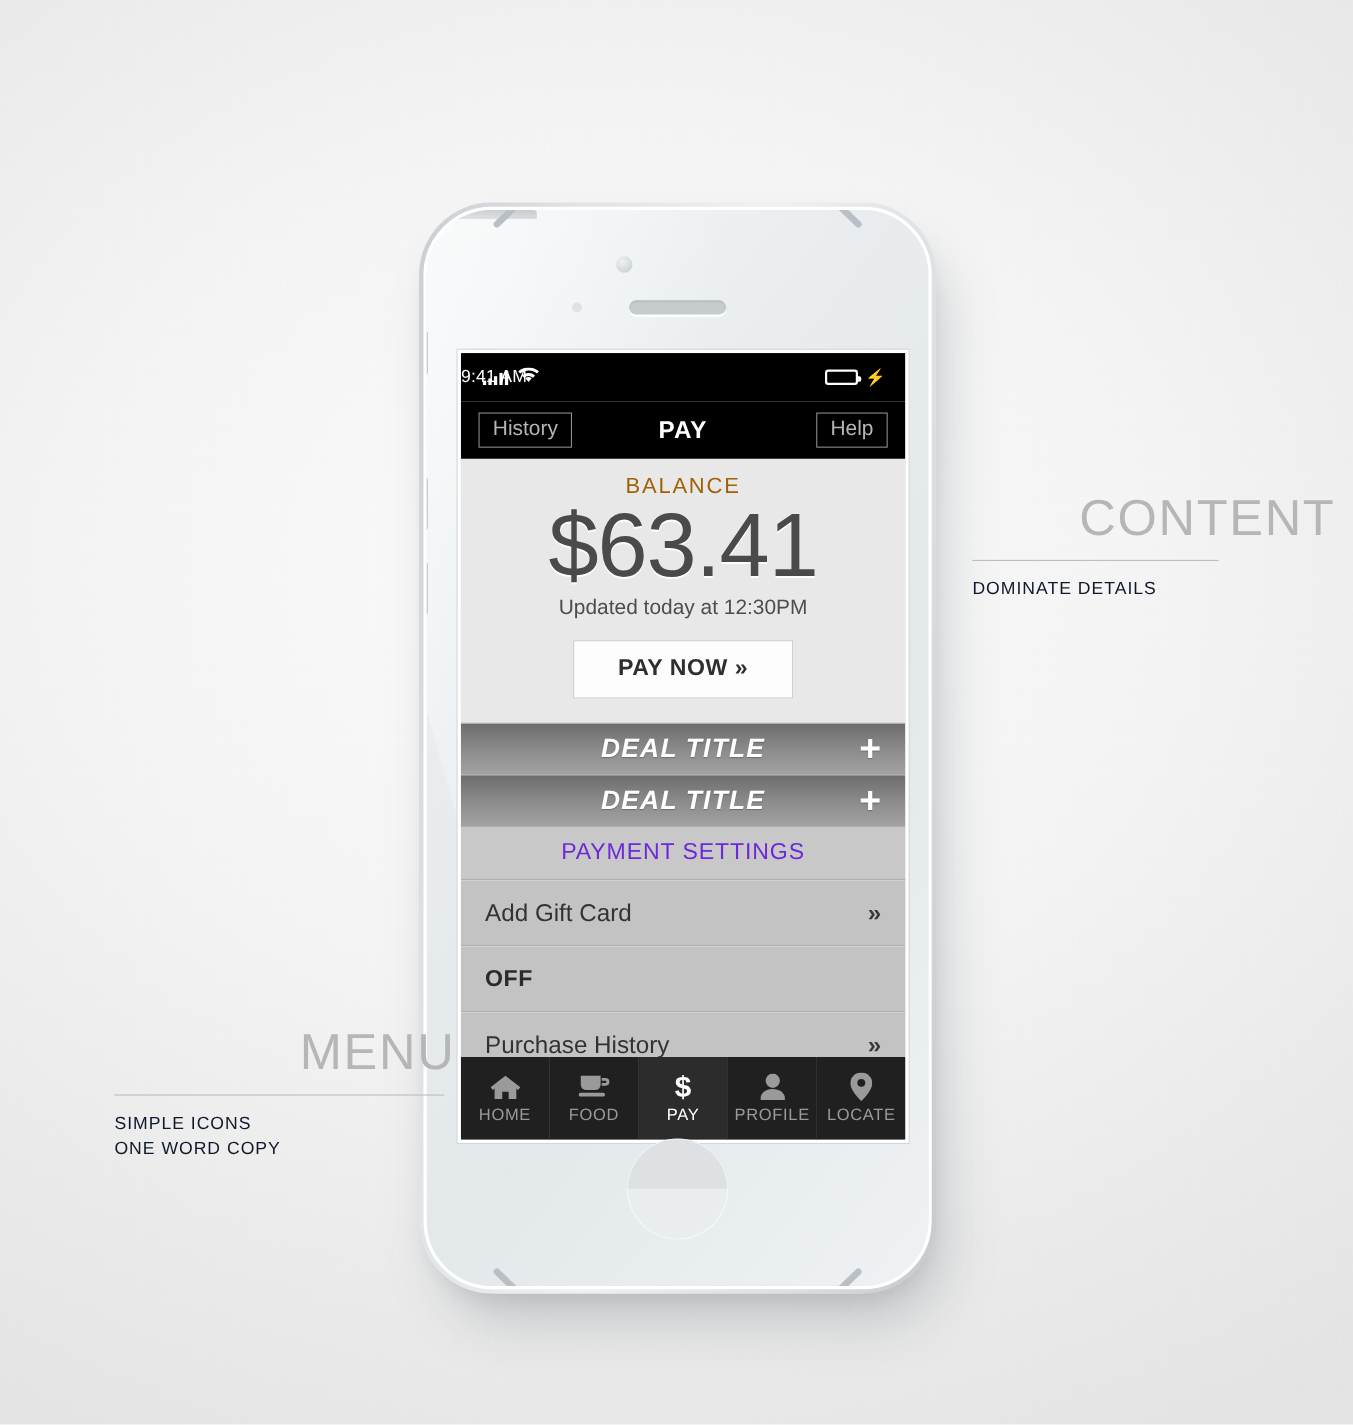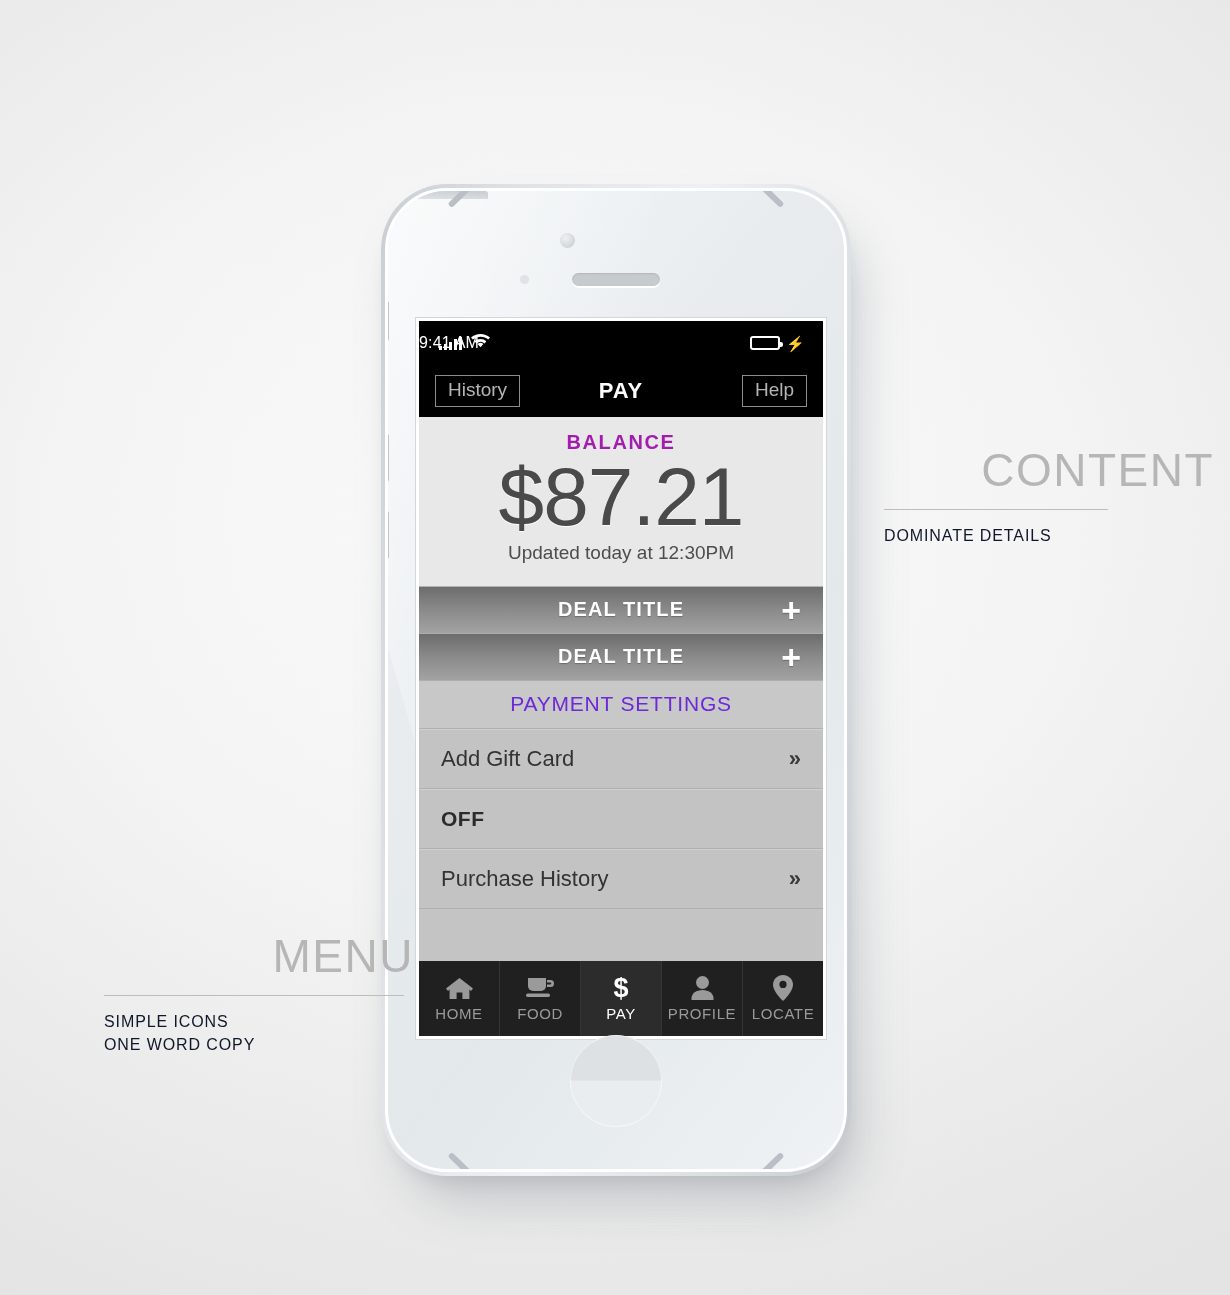--- a/index.html
+++ b/index.html
@@ -205,22 +205,22 @@
   .nav-spacer { flex: 1; }
 
   
   .balance-block {
     background: #e8e8e8;
     padding: 14px 0 22px;
     text-align: center;
     border-bottom: 1px solid #b3b3b3;
   }
   .balance-label {
-    font-size: 20px; font-weight: bold; letter-spacing: 1.6px;
-    color: #a21caf;
+    font-size: 20px; font-weight: normal; letter-spacing: 1.6px;
+    color: #a16207;
   }
   .balance-amount {
     font-size: 82px;
     color: #4a4a4a;
     letter-spacing: -1px;
     line-height: 1.06;
     text-shadow: 0 1px 0 #fdfdfd;
     font-weight: normal;
   }
   .balance-updated {
@@ -245,22 +245,23 @@
   .deal-row {
     height: 47px;
     background: linear-gradient(180deg, #6d6d6d 0%, #8d8d8d 55%, #a2a2a2 100%);
     display: flex;
     align-items: center;
     justify-content: center;
     position: relative;
     border-bottom: 1px solid #adadad;
   }
   .deal-title {
-    color: #fff; font-size: 20px; font-weight: bold; letter-spacing: 1.1px;
+    color: #fff; font-size: 24px; font-weight: bold; letter-spacing: 1.1px;
     text-shadow: 0 1px 1px rgba(0,0,0,.25);
+    font-style: italic;
   }
   .deal-plus {
     position: absolute; right: 22px; top: 50%; transform: translateY(-50%);
     color: #fff; font-size: 34px; font-weight: bold; line-height: 1;
     text-shadow: 0 1px 1px rgba(0,0,0,.25);
   }
 
   
   .section-header {
     height: 48px;
@@ -397,22 +398,23 @@
 
         <div class="nav-bar">
           <button class="nav-btn">History</button>
           <div class="nav-spacer"></div>
           <div class="nav-title">PAY</div>
           <button class="nav-btn">Help</button>
         </div>
 
         <div class="balance-block">
           <div class="balance-label">BALANCE</div>
-          <div class="balance-amount">$87.21</div>
+          <div class="balance-amount">$63.41</div>
           <div class="balance-updated">Updated today at 12:30PM</div>
+          <button class="pay-now-btn">PAY NOW »</button>
         </div>
 
         <div class="deal-row">
           <span class="deal-title">DEAL TITLE</span>
           <span class="deal-plus">+</span>
         </div>
         <div class="deal-row">
           <span class="deal-title">DEAL TITLE</span>
           <span class="deal-plus">+</span>
         </div>

